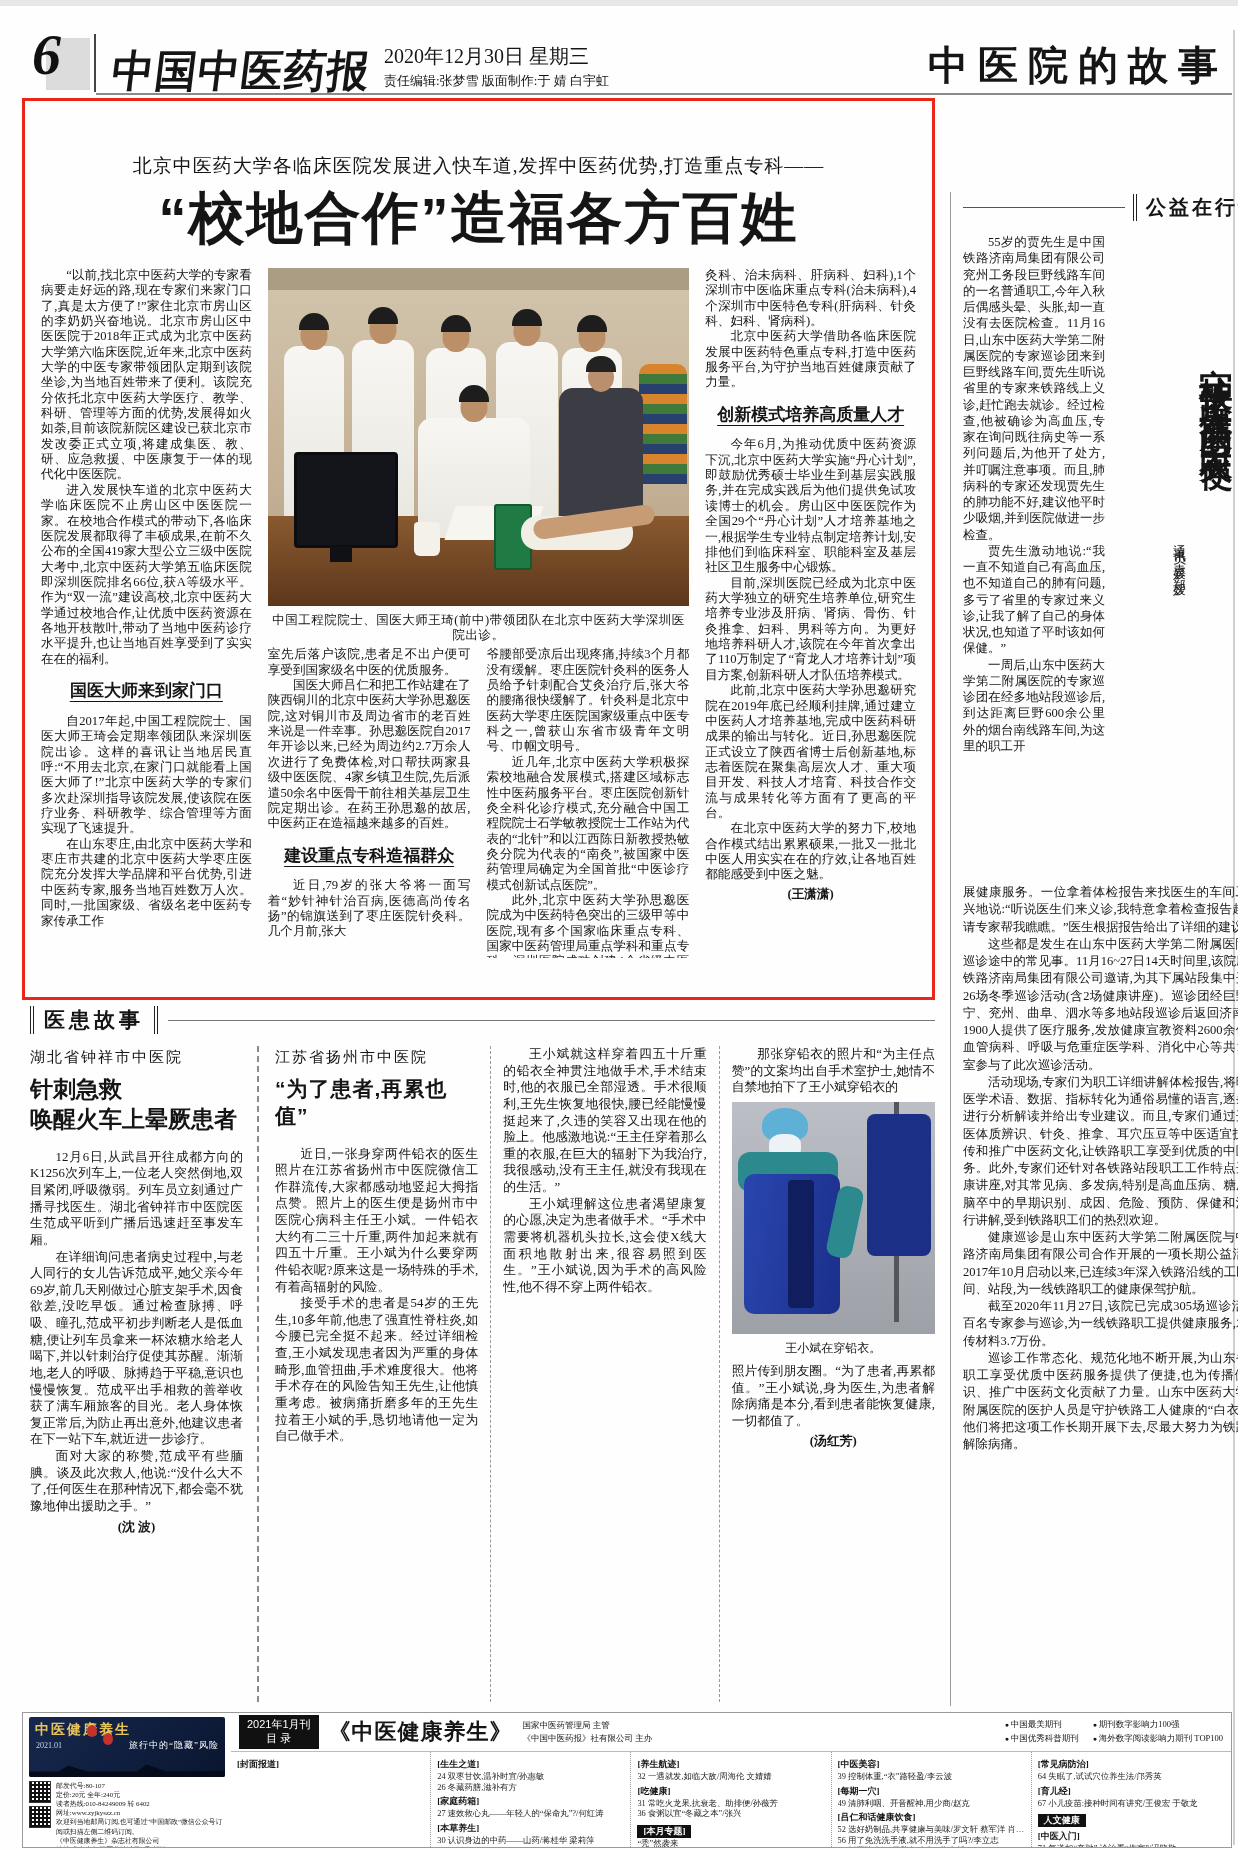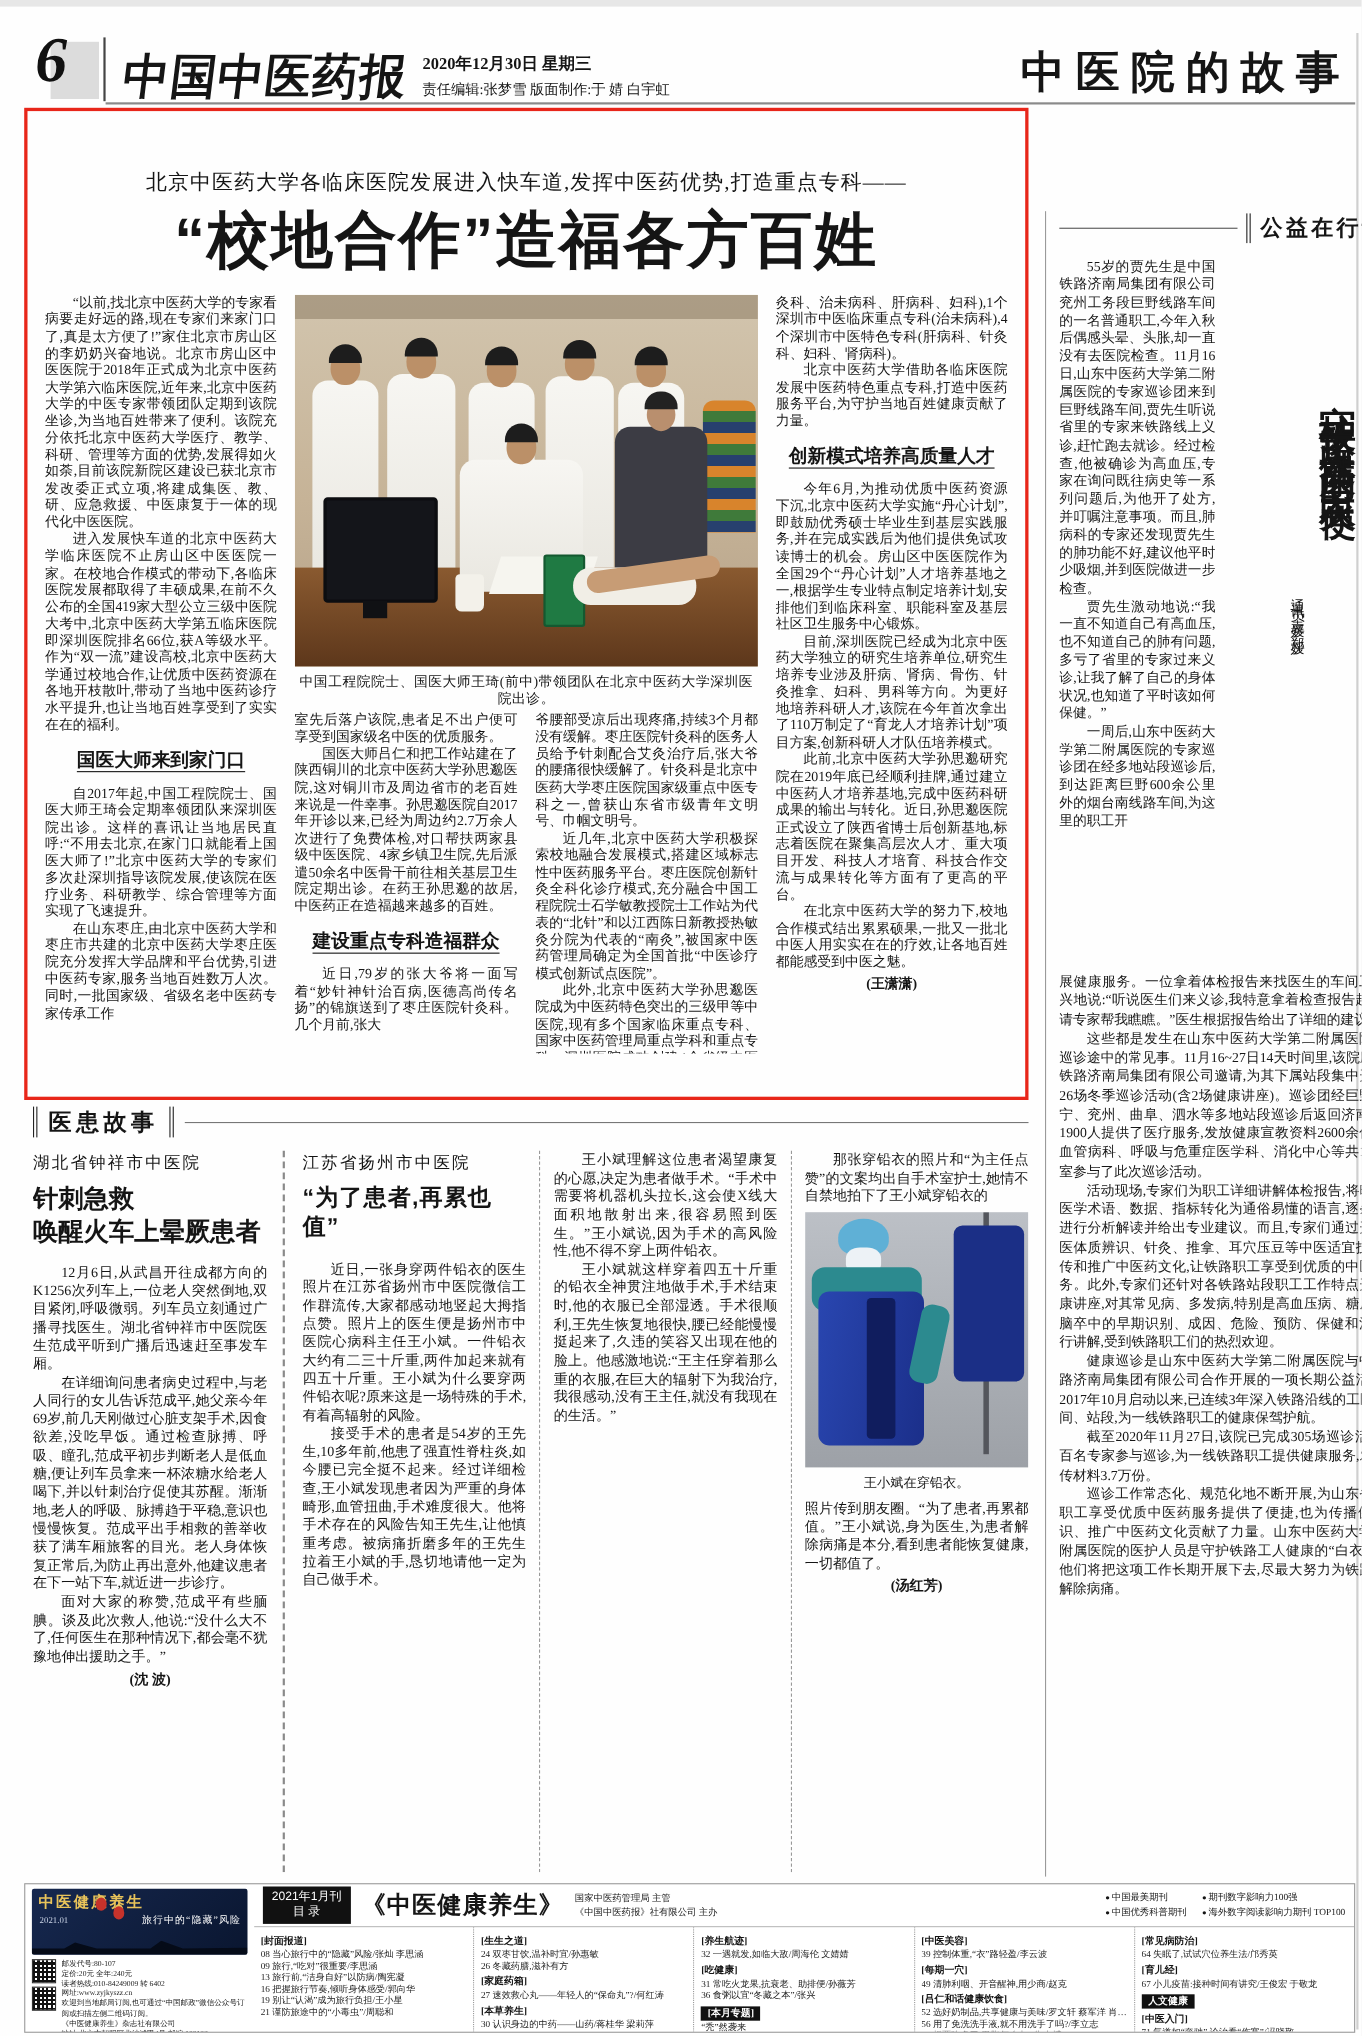--- a/index.html
+++ b/index.html
@@ -9,21 +9,21 @@
   .top-edge{position:absolute;top:0;left:0;right:0;height:6px;background:#e7e7e7;}
   .page-edge-right{position:absolute;top:30px;left:1233px;width:2px;height:1815px;background:#cfcfcf;}
 
   
   .header{position:absolute;top:32px;left:28px;width:1200px;height:60px;display:flex;align-items:flex-end;}
   .pagenum-wrap{position:relative;width:66px;height:58px;flex:0 0 auto;border-right:2px solid #444;}
   .pagenum-bg{position:absolute;right:4px;top:4px;width:44px;height:52px;background:#dcdcdc;}
   .pagenum{position:absolute;left:4px;top:-8px;font-size:58px;font-weight:bold;font-style:italic;line-height:1;color:#111;}
   .masthead{font-size:42px;font-weight:bold;line-height:1;margin:0 14px 0 16px;transform:skewX(-7deg) scaleY(1.04);letter-spacing:1px;}
   .dateblock{font-size:13px;line-height:1.5;padding-bottom:2px;}
-  .dateblock .d1{font-size:15px;font-weight:bold;}
+  .dateblock .d1{font-size:20px;font-weight:normal;}
   .section-title{margin-left:auto;font-size:40px;font-weight:900;letter-spacing:10px;line-height:1;padding-bottom:6px;}
   .header-rule{position:absolute;top:93px;left:96px;width:1136px;height:2px;background:#8a8a8a;}
 
   
   .red-box{position:absolute;left:22px;top:98px;width:913px;height:902px;border:3px solid #e8261a;background:#fefefe;
            box-sizing:border-box;padding:52px 16px 0 16px;overflow:hidden;}
   .kicker{text-align:center;font-size:19px;letter-spacing:1px;}
   .headline{text-align:center;font-size:56px;font-weight:900;letter-spacing:2px;margin:10px 0 20px 0;line-height:1.05;}
   .article-body{display:flex;gap:16px;height:690px;overflow:hidden;font-size:12.6px;line-height:1.22;text-align:justify;}
   .col{flex:1;min-width:0;overflow:hidden;}
@@ -278,22 +278,22 @@
         <div class="head-b sans">“为了患者,再累也值”</div>
         <div class="small-body">
 
         <p class="bp indent">近日,一张身穿两件铅衣的医生照片在江苏省扬州市中医院微信工作群流传,大家都感动地竖起大拇指点赞。照片上的医生便是扬州市中医院心病科主任王小斌。一件铅衣大约有二三十斤重,两件加起来就有四五十斤重。王小斌为什么要穿两件铅衣呢?原来这是一场特殊的手术,有着高辐射的风险。</p>
             <p class="bp indent">接受手术的患者是54岁的王先生,10多年前,他患了强直性脊柱炎,如今腰已完全挺不起来。经过详细检查,王小斌发现患者因为严重的身体畸形,血管扭曲,手术难度很大。他将手术存在的风险告知王先生,让他慎重考虑。被病痛折磨多年的王先生拉着王小斌的手,恳切地请他一定为自己做手术。</p>
           </div>
       </div>
       <div class="b-col">
         <div class="small-body">
 
-        <p class="bp indent">王小斌理解这位患者渴望康复的心愿,决定为患者做手术。“手术中需要将机器机头拉长,这会使X线大面积地散射出来,很容易照到医生。”王小斌说,因为手术的高风险性,他不得不穿上两件铅衣。</p>
-            <p class="bp indent">王小斌就这样穿着四五十斤重的铅衣全神贯注地做手术,手术结束时,他的衣服已全部湿透。手术很顺利,王先生恢复地很快,腰已经能慢慢挺起来了,久违的笑容又出现在他的脸上。他感激地说:“王主任穿着那么重的衣服,在巨大的辐射下为我治疗,我很感动,没有王主任,就没有我现在的生活。”</p>
+        <p class="bp indent">王小斌就这样穿着四五十斤重的铅衣全神贯注地做手术,手术结束时,他的衣服已全部湿透。手术很顺利,王先生恢复地很快,腰已经能慢慢挺起来了,久违的笑容又出现在他的脸上。他感激地说:“王主任穿着那么重的衣服,在巨大的辐射下为我治疗,我很感动,没有王主任,就没有我现在的生活。”</p>
+            <p class="bp indent">王小斌理解这位患者渴望康复的心愿,决定为患者做手术。“手术中需要将机器机头拉长,这会使X线大面积地散射出来,很容易照到医生。”王小斌说,因为手术的高风险性,他不得不穿上两件铅衣。</p>
           </div>
       </div>
       <div class="b-col">
         <div class="small-body">
 
         <p class="bp indent">那张穿铅衣的照片和“为主任点赞”的文案均出自手术室护士,她情不自禁地拍下了王小斌穿铅衣的</p>
           </div>
         <div class="apron-photo">
           <div class="ph apr-pole"></div>
           <div class="ph apr-hang"></div>
@@ -360,29 +360,20 @@
             <div class="badge">海外数字阅读影响力期刊 TOP100</div>
           </div>
       </div>
       <div class="toc">
 
       <div class="toc-col">
             <div>
 
             <div class="toc-sec">
                   <div class="toc-label">[封面报道]</div>
-                  <div>
-
-                  <div class="toc-item">08 当心旅行中的“隐藏”风险/张灿 李思涵</div>
-                  <div class="toc-item">09 旅行,“吃对”很重要/李思涵</div>
-                  <div class="toc-item">13 旅行前,“洁身自好”以防病/陶宪凝</div>
-                  <div class="toc-item">16 把握旅行节奏,倾听身体感受/郭向华</div>
-                  <div class="toc-item">19 别让“认渴”成为旅行负担/王小星</div>
-                  <div class="toc-item">21 谨防旅途中的“小毒虫”/周聪和</div>
-                </div>
                 </div>
             </div>
           </div>
           <div class="toc-col">
             <div>
 
             <div class="toc-sec">
                   <div class="toc-label">[生生之道]</div>
                   <div>
 

